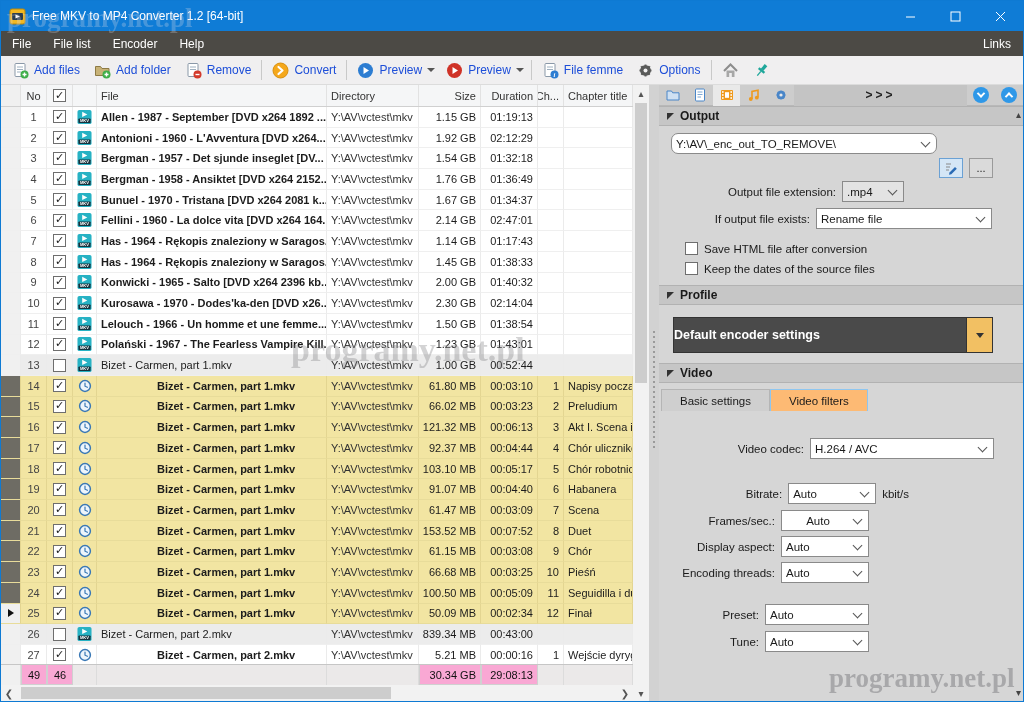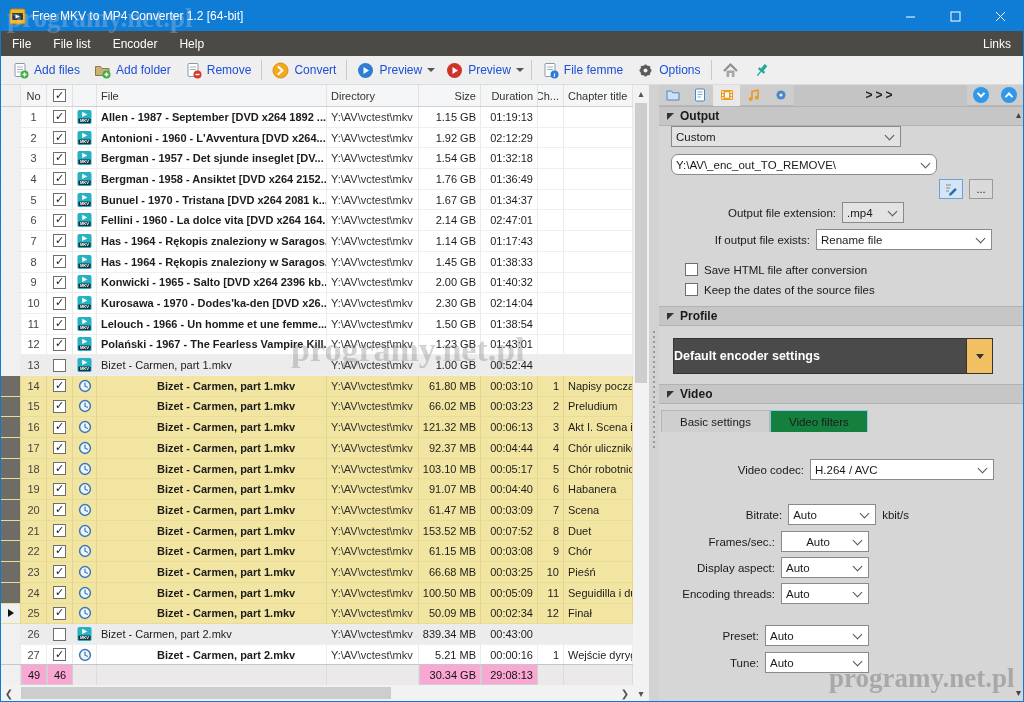--- a/index.html
+++ b/index.html
@@ -121,21 +121,21 @@
 
   .pcheck { display:flex; align-items:center; gap:6px; margin-left:26px; }
 
   .profilebtn { height:36px; margin:12px 30px 10px 14px; background:#4a4a4a; border:1px solid #333; display:flex; align-items:stretch; }
   .profilebtn .ptxt { flex:1; display:flex; align-items:center; color:#fff; font-weight:bold; font-size:12.5px; }
   .profilebtn .porange { width:26px; background:#f2c063; display:flex; align-items:center; justify-content:center; border-left:1px solid #333; }
   .profilebtn .porange .da { width:0; height:0; border-left:4px solid transparent; border-right:4px solid transparent; border-top:5px solid #333; }
 
   .vtabs { display:flex; margin:6px 0 14px 2px; height:22px; flex:0 0 auto; }
   .vtab { padding:0 18px; display:flex; align-items:center; background:#cfcfcf; border:1px solid #b5b5b5; border-bottom:none; font-size:11.5px; }
-  .vtab.active { background:#15803d; border-color:#8ec6f0; }
+  .vtab.active { background:#fdba74; border-color:#8ec6f0; }
 
   .pscroll-up { position:absolute; top:24px; right:2px; color:#444; font-size:10px; }
   .pscroll-dn { position:absolute; bottom:3px; right:2px; color:#444; font-size:10px; }
 
   
   .wm { position:absolute; font-family:"Liberation Serif", serif; font-weight:bold; pointer-events:none; white-space:nowrap; z-index:50; }
   .wm1 { left:6px; top:2px; font-size:27px; color:rgba(220,220,230,.28); }
   .wm2 { left:290px; top:330px; font-size:34px; color:rgba(120,120,125,.33); }
   .wm3 { left:828px; top:662px; font-size:27px; color:rgba(105,105,110,.42); }
 </style>
@@ -958,24 +958,20 @@
           </div>
         <div class="roundbtn">
             <div class="chev up"></div>
           </div>
       </div>
 
       <div class="sechead">
         <span class="tri"></span>
         <span>Output</span>
       </div>
-      <div class="select greybg sel-custom">
-        <span class="stext">Custom</span>
-        <span class="schev"></span>
-      </div>
       <div class="select combo-path">
         <span class="stext">Y:\AV\_enc_out_TO_REMOVE\</span>
         <span class="schev"></span>
       </div>
       <div class="btnrow">
         <div class="sqbtn btn-edit">
           <svg width="14" height="14" viewBox="0 0 14 14">
               <line x1="2" y1="3" x2="7" y2="3" stroke="#888"></line>
               <line x1="2" y1="6" x2="6" y2="6" stroke="#888"></line>
               <line x1="2" y1="9" x2="5" y2="9" stroke="#888"></line>

